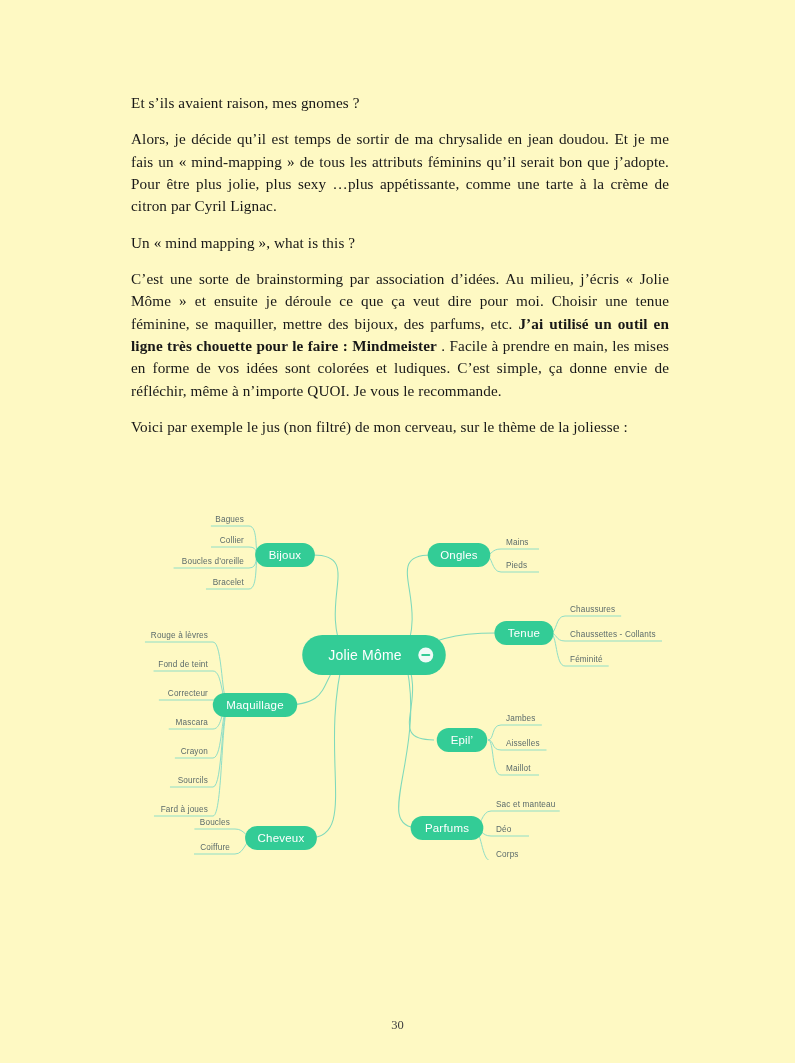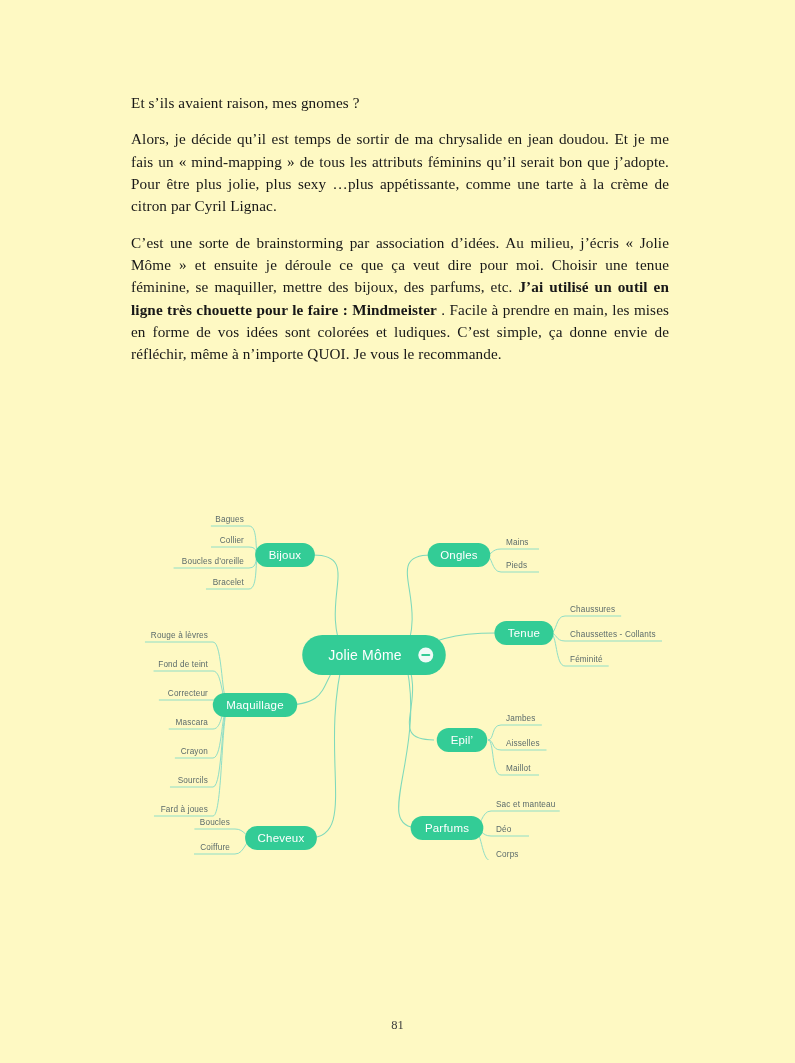--- a/index.html
+++ b/index.html
@@ -85,21 +85,23 @@
 </style>
 </head>
 <body>
 
 <div class="page">
 
   <div class="content">
     <div id="paras-top">
         <p class="para nojust"><span>Et s’ils avaient raison, mes gnomes ?</span></p>
         <p class="para"><span>Alors, je décide qu’il est temps de sortir de ma chrysalide en jean doudou. Et je me fais un « mind-mapping » de tous les attributs féminins qu’il serait bon que j’adopte. Pour être plus jolie, plus sexy …plus appétissante, comme une tarte à la crème de citron par Cyril Lignac.</span></p>
+        <p class="para nojust"><span>Un « mind mapping », what is this ?</span></p>
         <p class="para"><span>C’est une sorte de brainstorming par association d’idées. Au milieu, j’écris « Jolie Môme » et ensuite je déroule ce que ça veut dire pour moi. Choisir une tenue féminine, se maquiller, mettre des bijoux, des parfums, etc. </span><b>J’ai utilisé un outil en ligne très chouette pour le faire : Mindmeister</b><span> . Facile à prendre en main, les mises en forme de vos idées sont colorées et ludiques. C’est simple, ça donne envie de réfléchir, même à n’importe QUOI. Je vous le recommande.</span></p>
+        <p class="para"><span>Voici par exemple le jus (non filtré) de mon cerveau, sur le thème de la joliesse :</span></p>
       </div>
   </div>
 
   <div class="mindmap-wrap">
     <svg id="mindmap-svg" width="560" height="360" viewBox="0 0 560 360" xmlns="http://www.w3.org/2000/svg">
         <g>
           <path d="M 215 155 C 189 100 234 55 184 55" class="branchPath"></path>
           <path d="M 81.87400000000001 26 L 120 26" class="leafPath"></path>
           <path d="M 130 55 C 125 55 130 26 120 26" class="leafPath"></path>
           <path d="M 82 47 L 120 47" class="leafPath"></path>
@@ -212,14 +214,14 @@
             <rect x="173.22" y="135" width="143.56" height="40" rx="20" ry="20" fill="#33cc96"></rect>
             <text x="236" y="160" text-anchor="middle" class="nodeLabel center">Jolie Môme</text>
             <circle cx="296.78" cy="155" r="7.5" fill="#ffffff" opacity="0.92"></circle>
             <rect x="292.28" y="153.9" width="9" height="2.2" rx="1" fill="#33cc96"></rect>
           </g>
         </g>
       </svg>
   </div>
 
 
-  <div class="footer">81</div>
+  <div class="footer">30</div>
 </div>
 
 </body></html>

